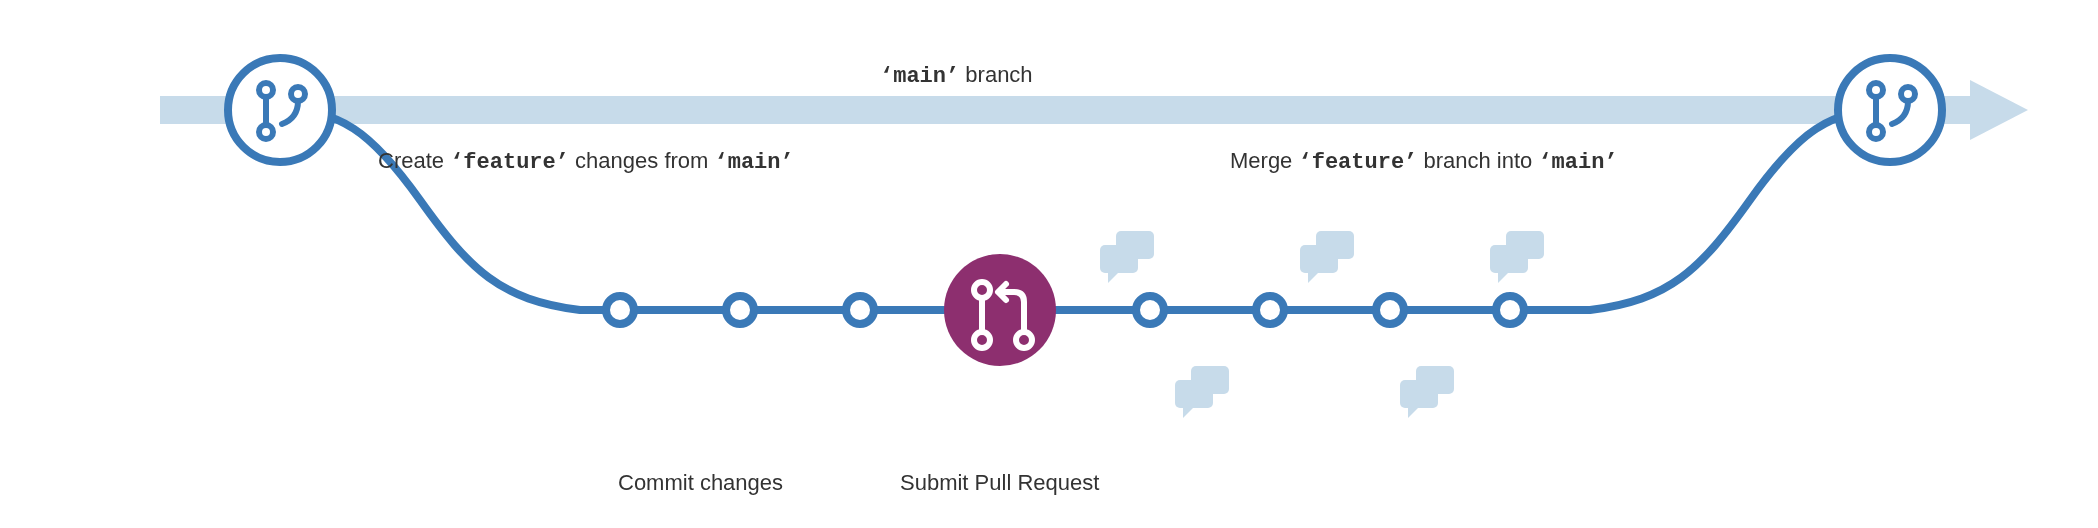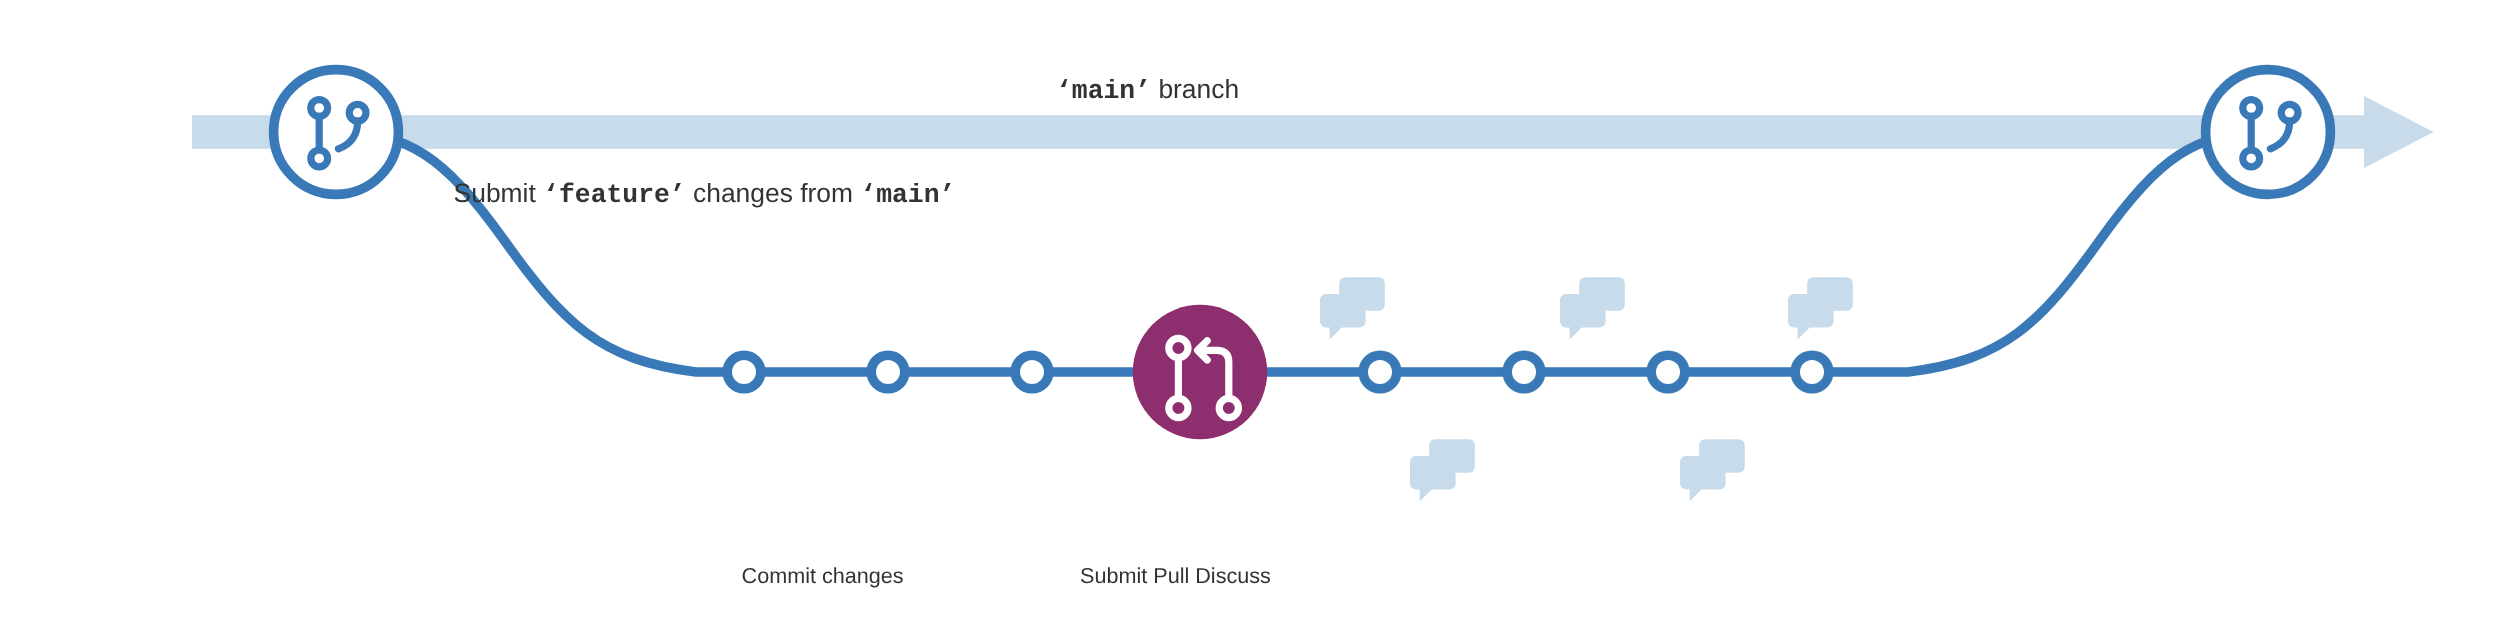--- a/index.html
+++ b/index.html
@@ -19,21 +19,21 @@
   svg { position: absolute; top: 0; left: 0; }
   .label {
     position: absolute;
     font-size: 22px;
     color: #333;
     white-space: nowrap;
   }
   .mono { font-family: "Courier New", Courier, monospace; }
   .bold { font-weight: 700; }
   .toplabel { font-size: 22px; }
-  .steplabel { font-size: 18px; text-align: center; }
+  .steplabel { font-size: 22px; text-align: center; }
 </style>
 </head>
 <body>
 
 <div class="canvas">
 
 <svg width="2098" height="528" viewBox="0 0 2098 528">
 
   <g>
     <rect x="160" y="96" width="1810" height="28" fill="#c7dbea"></rect>
@@ -130,20 +130,23 @@
     </g>
   </g>
 
 </svg>
 
 <div class="label toplabel" style="left:880px; top:62px;">
   <span class="mono bold">‘</span><span class="mono bold">main</span><span class="mono bold">’</span><span> branch</span>
 </div>
 
 <div class="label" style="left:378px; top:148px;">
-  <span>Submit </span><span class="mono bold">‘</span><span class="mono bold">feature</span><span class="mono bold">’</span><span> changes from </span><span class="mono bold">‘</span><span class="mono bold">main</span><span class="mono bold">’</span>
+  <span>Create </span><span class="mono bold">‘</span><span class="mono bold">feature</span><span class="mono bold">’</span><span> changes from </span><span class="mono bold">‘</span><span class="mono bold">main</span><span class="mono bold">’</span>
 </div>
 
+<div class="label" style="left:1230px; top:148px;">
+  <span>Merge </span><span class="mono bold">‘</span><span class="mono bold">feature</span><span class="mono bold">’</span><span> branch into </span><span class="mono bold">‘</span><span class="mono bold">main</span><span class="mono bold">’</span>
+</div>
 
 <div class="label steplabel" style="left:618px; top:470px;">Commit changes</div>
-<div class="label steplabel" style="left:900px; top:470px;">Submit Pull Discuss</div>
+<div class="label steplabel" style="left:900px; top:470px;">Submit Pull Request</div>
 
 </div>
 
 </body></html>

